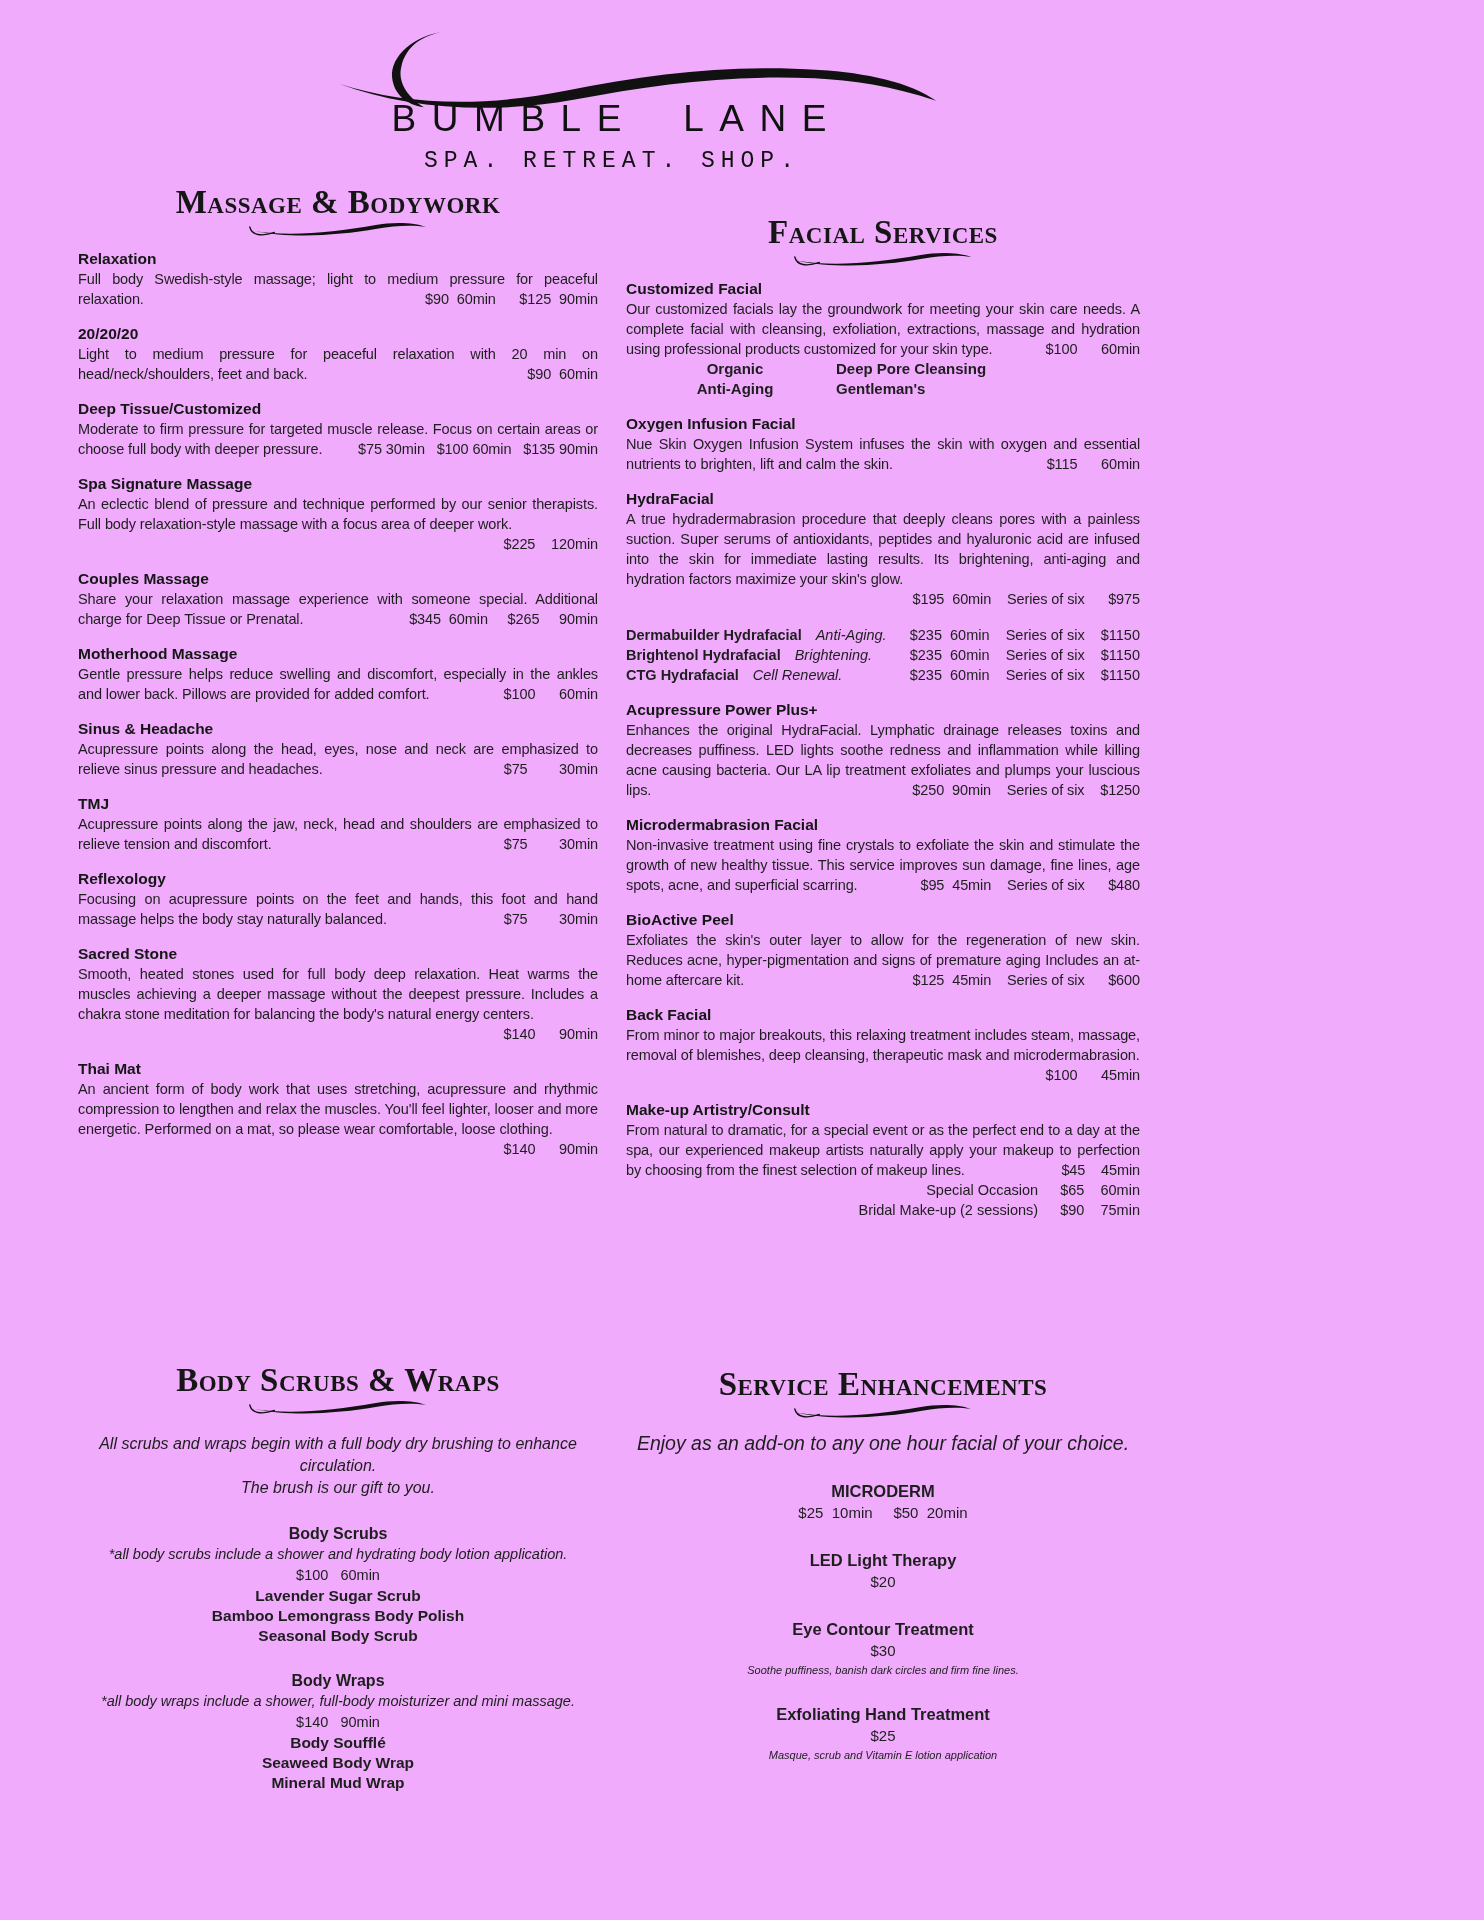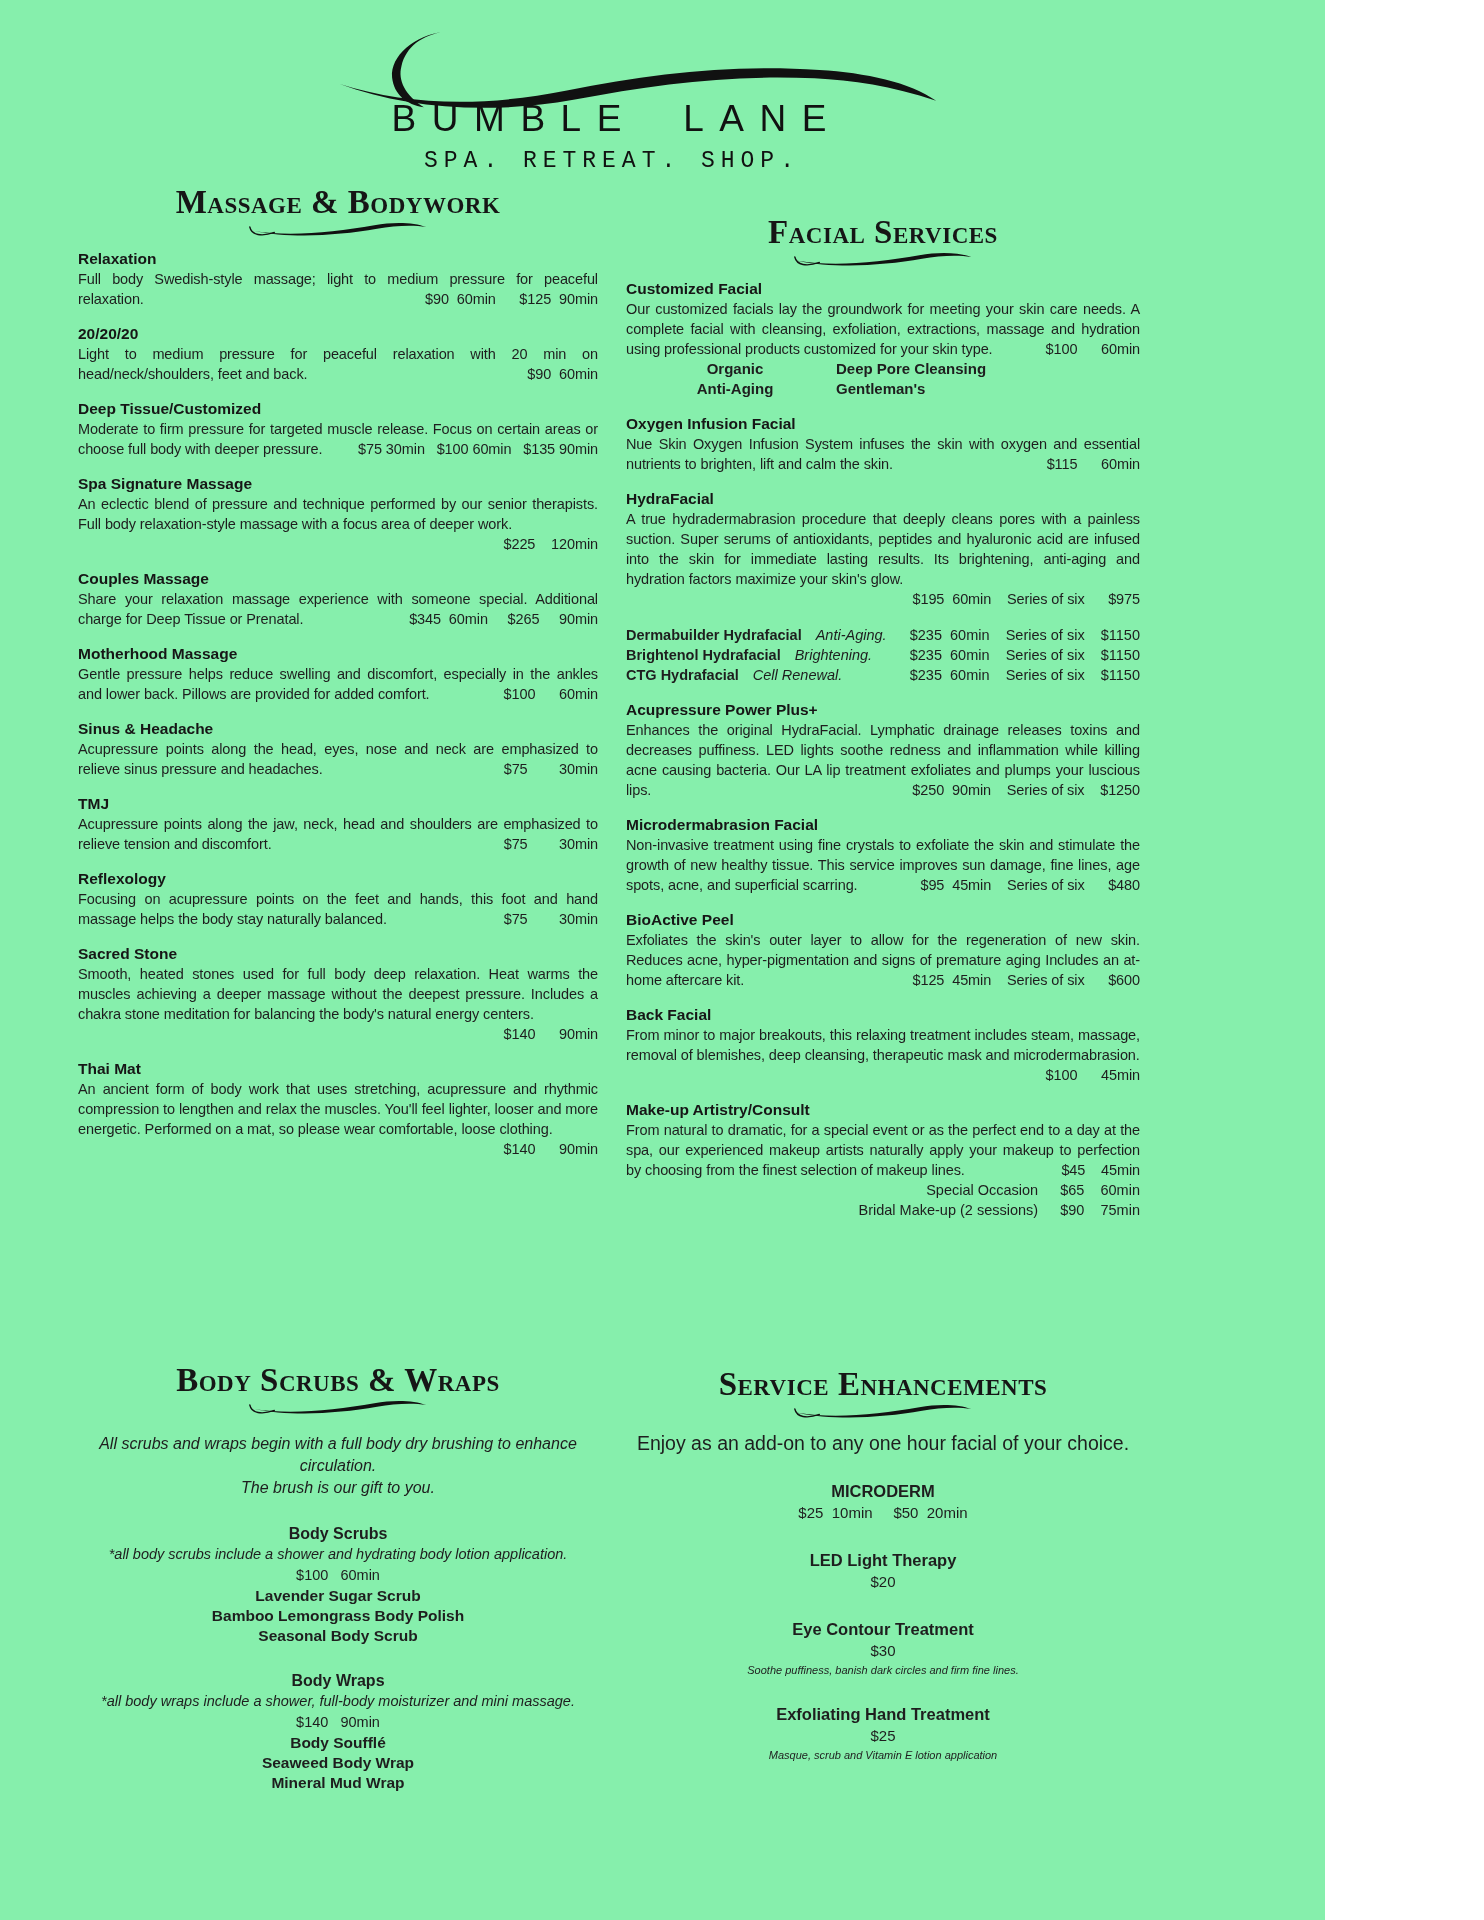--- a/index.html
+++ b/index.html
@@ -1,19 +1,19 @@
 <!DOCTYPE html>
 <html><head>
 <meta charset="utf-8">
 <style>
   html,body{margin:0;padding:0;background:#ffffff;}
   .page{
     position:relative;
-    width:1325px;height:1920px;
-    background:#86efac;
+    width:1484px;height:1920px;
+    background:#f0abfc;
     color:#1e1e1e;
     font-family:"Liberation Sans",sans-serif;
     overflow:hidden;
   }
 
   
   .logo{position:absolute;left:78px;top:26px;width:1062px;text-align:center;}
   .logo-swoosh{display:block;margin:0 auto;width:640px;height:86px;transform:translateX(28px);}
   .logo-title{
     font-size:37px;font-weight:400;letter-spacing:0.42em;text-indent:0.42em;
@@ -65,21 +65,21 @@
 
   
   .sc-intro{font-style:italic;font-size:16px;line-height:22px;margin-top:18px;}
   .sc-group{margin-top:24px;}
   .sc-name{font-weight:700;font-size:16px;line-height:21px;}
   .sc-note{font-style:italic;font-size:14.5px;line-height:20px;}
   .sc-price{font-size:14.5px;line-height:22px;white-space:pre;}
   .sc-opt{font-weight:700;font-size:15.5px;line-height:20px;}
 
   
-  .en-intro{font-size:19.5px;line-height:24px;margin-top:9px;}
+  .en-intro{font-style:italic;font-size:19.5px;line-height:24px;margin-top:9px;}
   .en-item{margin-top:25px;}
   .en-name{font-weight:700;font-size:16.5px;line-height:22px;}
   .en-price{font-size:15px;line-height:22px;white-space:pre;}
   .en-note{font-style:italic;font-size:11px;line-height:16px;}
   .en-note:empty{display:none;}
 </style>
 </head>
 <body>
 
 <div class="page">

